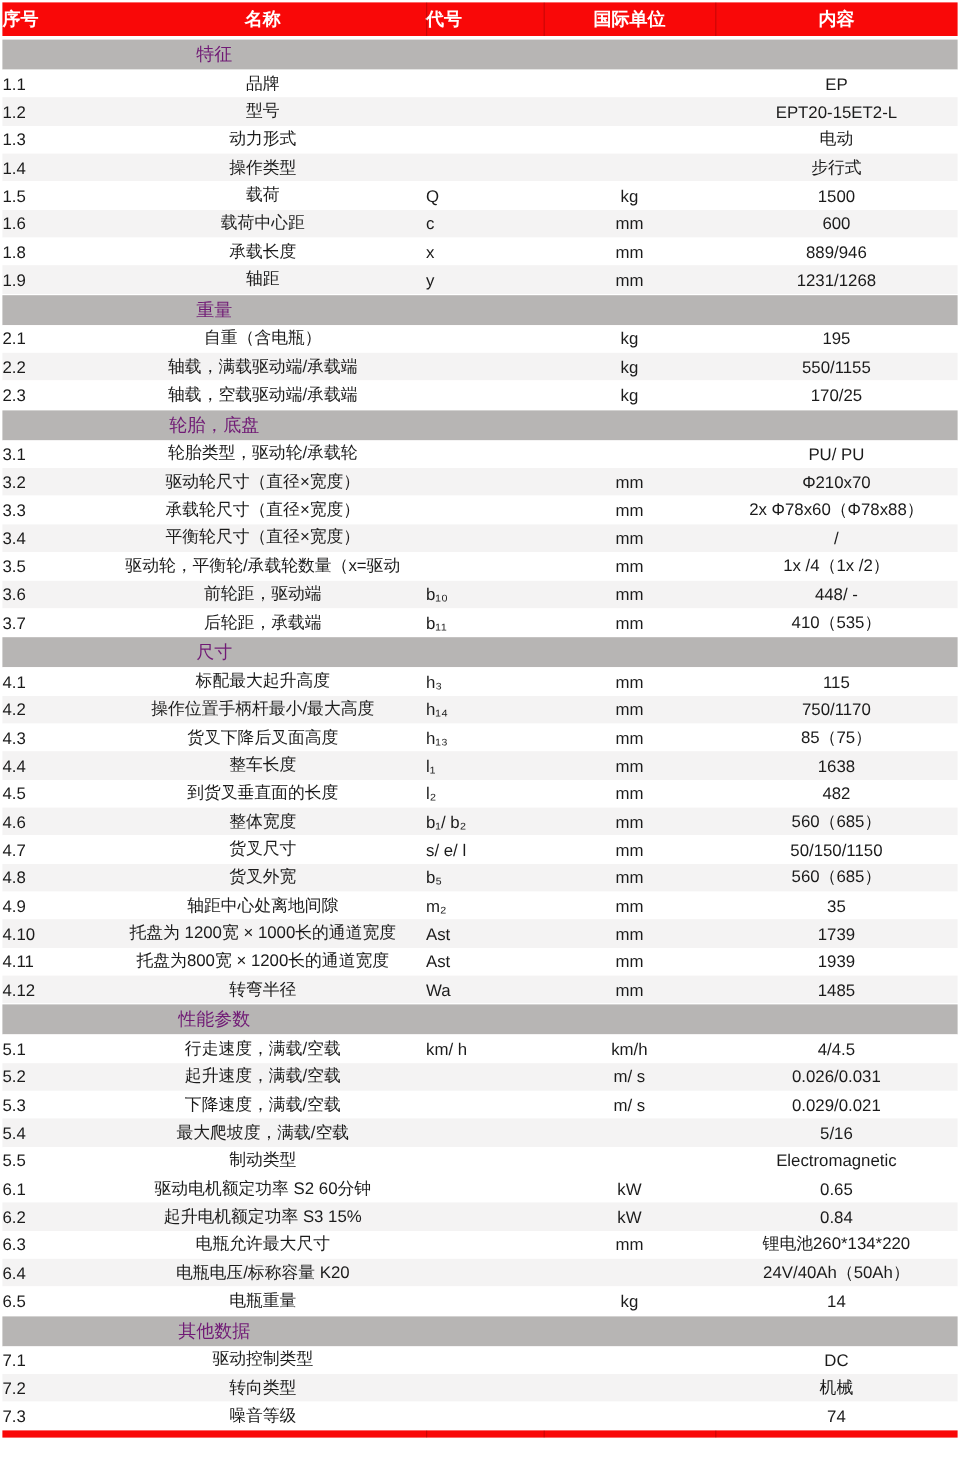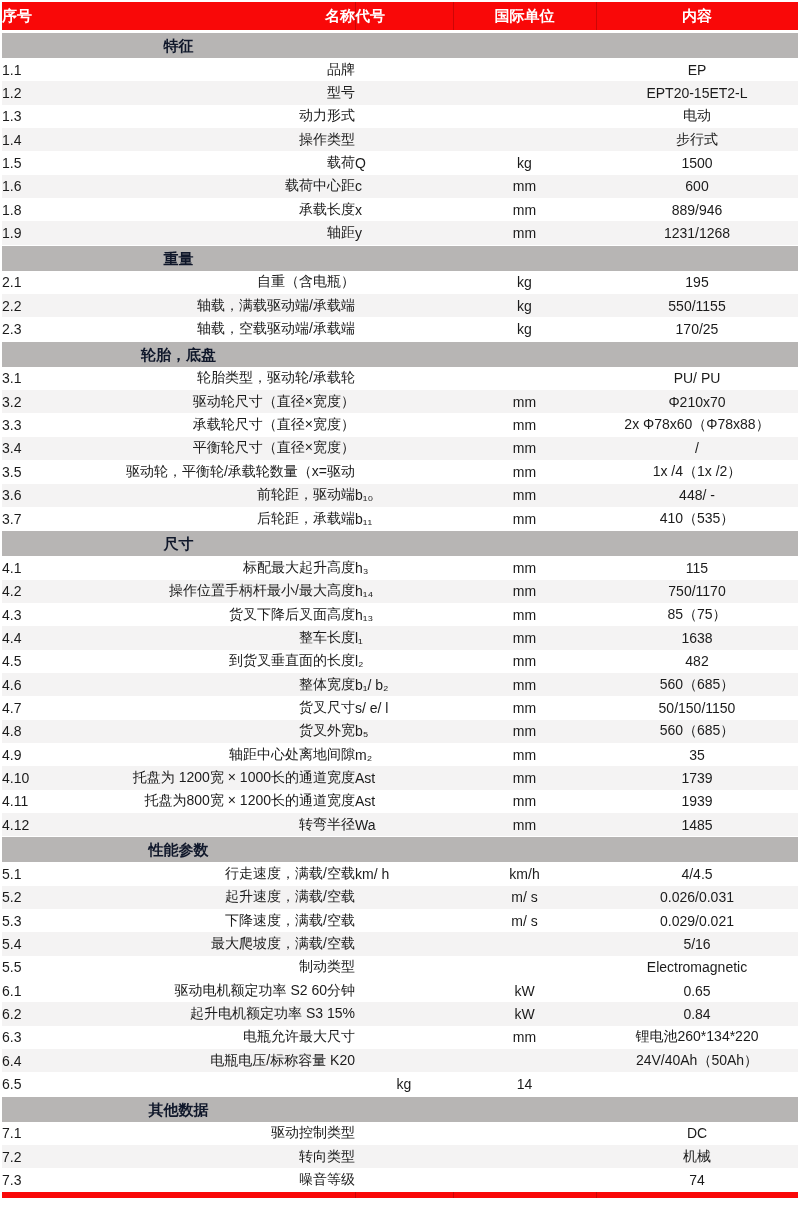--- a/index.html
+++ b/index.html
@@ -22,43 +22,43 @@
   .hdr {
     position: relative;
     height: 28px;
     background: var(--accent-red, #f90808);
     color: #ffffff;
     font-weight: bold;
     font-size: 15px;
     margin-bottom: 3px;
   }
   .c-num  { }
-  .c-name { text-align: right; padding-left: 11px; }
+  .c-name { text-align: center; padding-left: 11px; }
   .c-code { text-align: left; }
   .c-unit { text-align: center; }
   .c-val  { text-align: center; }
 
   .sep { position: absolute; top: 0; bottom: 0; width: 1px; background: rgba(0,0,0,0.18); }
   .sep.s1 { left: 353px; }
   .sep.s2 { left: 451px; }
   .sep.s3 { left: 594px; }
 
   .band {
     height: 25px;
     background: var(--band-gray, #b7b5b4);
     margin-top: 1px;
   }
   #tbody > .band:first-child { margin-top: 0; }
   .band-title {
     width: 353px;
     text-align: center;
-    font-weight: bold;
+    font-weight: normal;
     font-size: 15px;
     line-height: 25px;
-    color: #0f172a;
+    color: #701a75;
   }
 
   .row { height: 23.35px; font-size: 14px; background: #ffffff; }
   .row.alt { background: var(--row-alt, #f4f3f3); }
 
   .footer-bar {
     position: relative;
     height: 6px;
     background: var(--accent-red, #f90808);
   }
@@ -363,20 +363,21 @@
       </div>
       <div class="row grid5 alt">
         <div class="c-num">6.4</div>
         <div class="c-name">电瓶电压/标称容量 K20</div>
         <div class="c-code"></div>
         <div class="c-unit"></div>
         <div class="c-val">24V/40Ah（50Ah）</div>
       </div>
       <div class="row grid5">
         <div class="c-num">6.5</div>
+        <div class="c-name">电瓶重量</div>
         <div class="c-code"></div>
         <div class="c-unit">kg</div>
         <div class="c-val">14</div>
       </div>
       <div class="band">
         <div class="band-title">其他数据</div>
       </div>
       <div class="row grid5">
         <div class="c-num">7.1</div>
         <div class="c-name">驱动控制类型</div>

